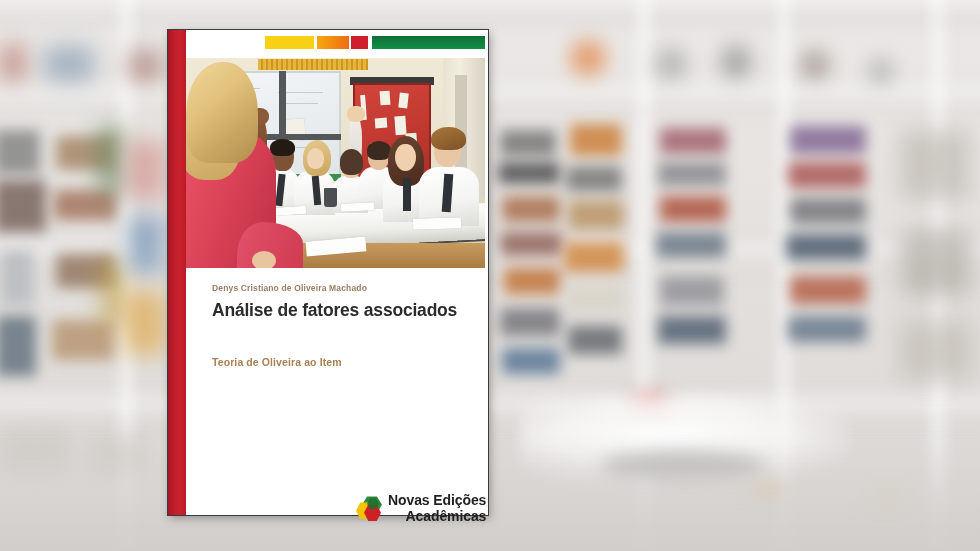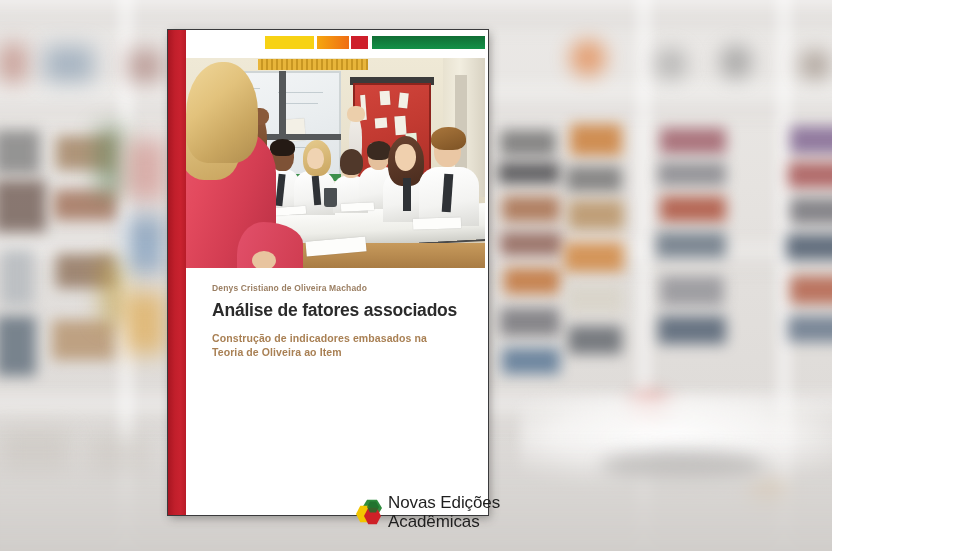--- a/index.html
+++ b/index.html
@@ -2,21 +2,21 @@
 <html><head>
 <meta charset="utf-8">
 <style>
   html, body {
     margin: 0;
     padding: 0;
     background: #ffffff;
   }
   #stage {
     position: relative;
-    width: 832px;
+    width: 980px;
     height: 551px;
     overflow: hidden;
     background: #a21caf;
     font-family: "Liberation Sans", sans-serif;
   }
 
   
   #bg {
     position: absolute;
     inset: 0;
@@ -245,21 +245,21 @@
     letter-spacing: 0.15px;
     color: #9b7f63;
     margin: 0 0 7px 0;
   }
   #title {
     font-size: 17.5px;
     font-weight: bold;
     line-height: 1.23;
     color: #2b2b2b;
     letter-spacing: -0.2px;
-    margin: 0 0 9px 0;
+    margin: 0 0 19px 0;
   }
   #subtitle {
     font-size: 10.5px;
     font-weight: bold;
     line-height: 1.35;
     color: #a98054;
     letter-spacing: 0.1px;
     margin: 0;
   }
 
@@ -276,26 +276,27 @@
     position: relative;
     width: 26px;
     height: 26px;
     flex: 0 0 auto;
   }
   .hex {
     position: absolute;
     clip-path: polygon(25% 4%, 75% 4%, 100% 50%, 75% 96%, 25% 96%, 0% 50%);
   }
   #logoText {
-    font-size: 17px;
-    font-weight: normal;
+    font-size: 14px;
+    font-weight: bold;
     line-height: 1.12;
     color: #1f1f1f;
     letter-spacing: -0.1px;
     white-space: nowrap;
+    text-align: right;
   }
 </style>
 </head>
 <body>
 
 <div id="stage">
 
   <div id="bg">
     <div class="wall"></div>
 
@@ -474,21 +475,21 @@
       <div class="ph teacherHair"></div>
       <div class="ph hand"></div>
     </div>
 
     <div id="textblock">
       <p id="author">Denys Cristiano de Oliveira Machado</p>
       <h1 id="title">
         <span>Análise de fatores associados</span><br>
       </h1>
       <p id="subtitle">
-        <span>Construção de indicadores embasados na</span><br>
+        <br>
         <span>Teoria de Oliveira ao Item</span>
       </p>
     </div>
 
     <div id="publisher">
       <div id="logoMark">
         <div class="hex" style="left:6px;top:0px;width:20px;height:18px;background:#2e8b3d;"></div>
         <div class="hex" style="left:0px;top:6px;width:17px;height:18px;background:#f2c500;"></div>
         <div class="hex" style="left:8px;top:8px;width:17px;height:18px;background:#ce2027;"></div>
         <div class="hex" style="left:11px;top:2px;width:12px;height:12px;background:#1e6e2c;opacity:0.85;"></div>

